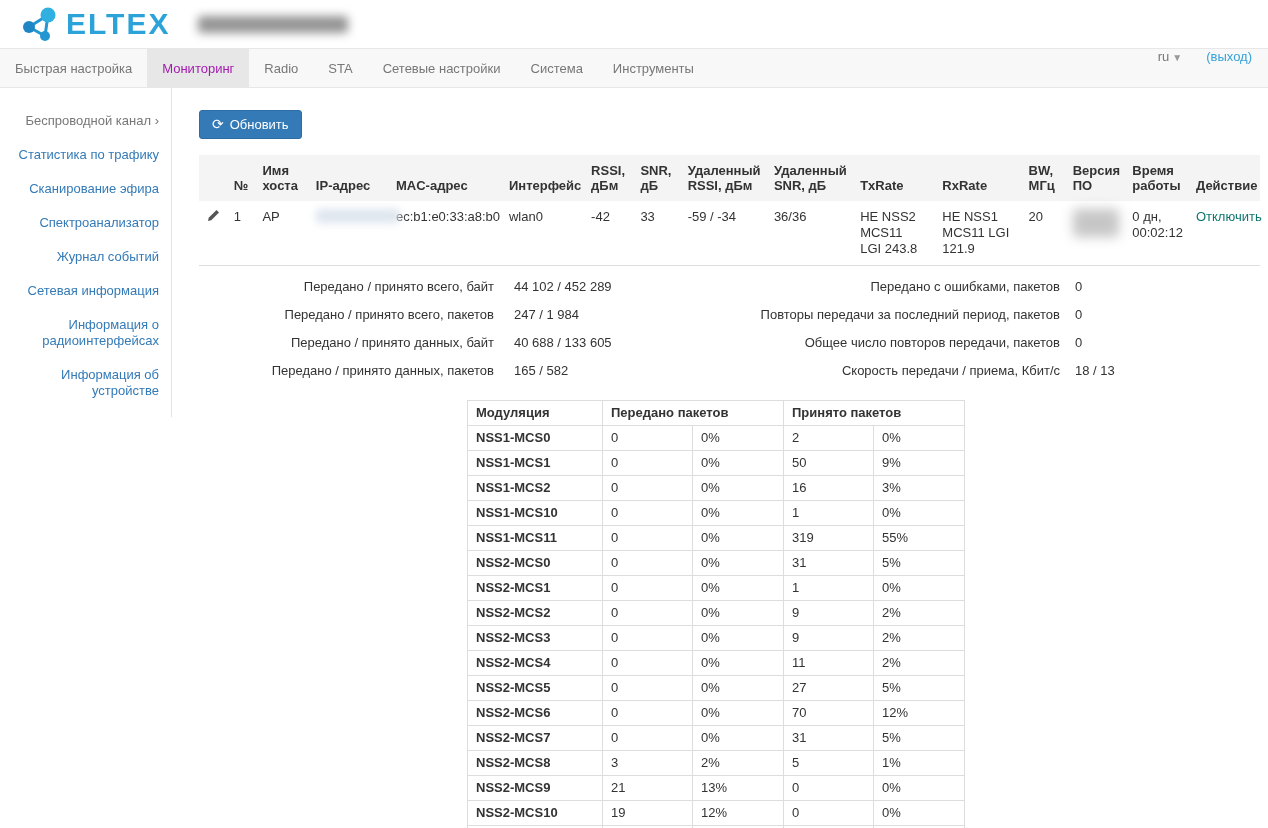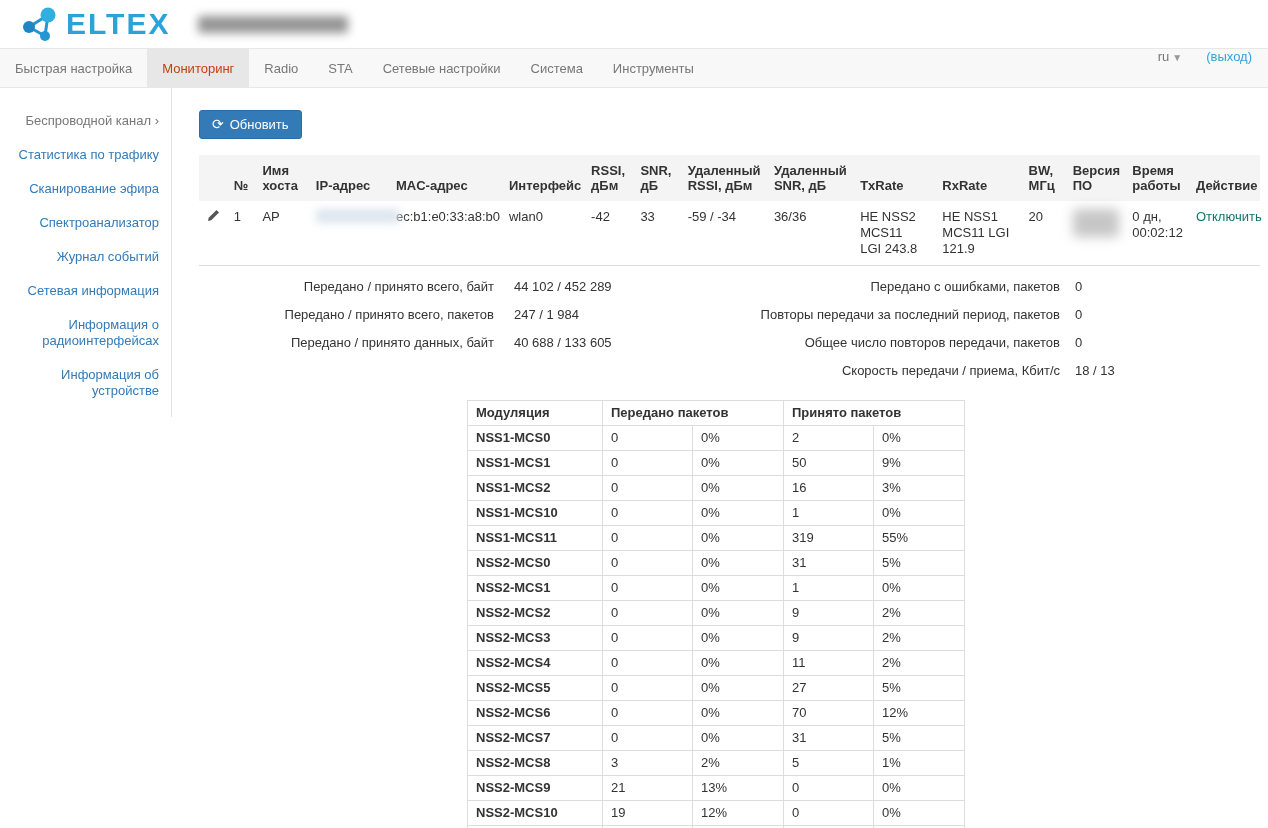--- a/index.html
+++ b/index.html
@@ -11,21 +11,21 @@
   }
   
   .header { height:48px; display:flex; align-items:center; padding-left:20px; background:#fff; }
   .logo { display:flex; align-items:center; }
   .logo-text { font-size:30px; font-weight:bold; letter-spacing:2px; color:#2ba3d8; margin-left:4px; line-height:30px; }
   .blur-box { border-radius:3px; }
   .device-blur { width:150px; height:17px; background:#949494; filter:blur(5px); margin-left:28px; }
   
   .nav { height:40px; background:#f8f8f8; border-top:1px solid #e7e7e7; border-bottom:1px solid #e7e7e7; display:flex; align-items:stretch; }
   .nav-tab { padding:0 15px; display:flex; align-items:center; color:#777; cursor:pointer; white-space:nowrap; }
-  .nav-tab.active { background:#e7e7e7; color:#c2410c; }
+  .nav-tab.active { background:#e7e7e7; color:#a21caf; }
   .nav-right { margin-left:auto; display:flex; align-items:flex-start; padding-right:16px; }
   .lang { color:#777; margin-right:24px; cursor:pointer; }
   .lang .caret { font-size:10px; color:#999; margin-left:3px; }
   .logout { color:#35a3d7; text-decoration:none; cursor:pointer; }
   
   .layout { display:flex; align-items:flex-start; }
   .sidebar { width:172px; flex-shrink:0; padding:25px 12px 18px 0; border-right:1px solid #e3e3e3; }
   .side-item { text-align:right; color:#337ab7; line-height:16px; margin-bottom:18px; cursor:pointer; }
   .side-item:last-child { margin-bottom:0; }
   .side-item.active { color:#777; cursor:default; }
@@ -191,20 +191,24 @@
             <div class="stat-value">44 102 / 452 289</div>
           </div>
           <div class="stat-row">
             <div class="stat-label">Передано / принято всего, пакетов</div>
             <div class="stat-value">247 / 1 984</div>
           </div>
           <div class="stat-row">
             <div class="stat-label">Передано / принято данных, байт</div>
             <div class="stat-value">40 688 / 133 605</div>
           </div>
+          <div class="stat-row">
+            <div class="stat-label">Передано / принято данных, пакетов</div>
+            <div class="stat-value">165 / 582</div>
+          </div>
         </div>
       <div class="stats-col right" id="stats-right">
           <div class="stat-row">
             <div class="stat-label">Передано с ошибками, пакетов</div>
             <div class="stat-value">0</div>
           </div>
           <div class="stat-row">
             <div class="stat-label">Повторы передачи за последний период, пакетов</div>
             <div class="stat-value">0</div>
           </div>

